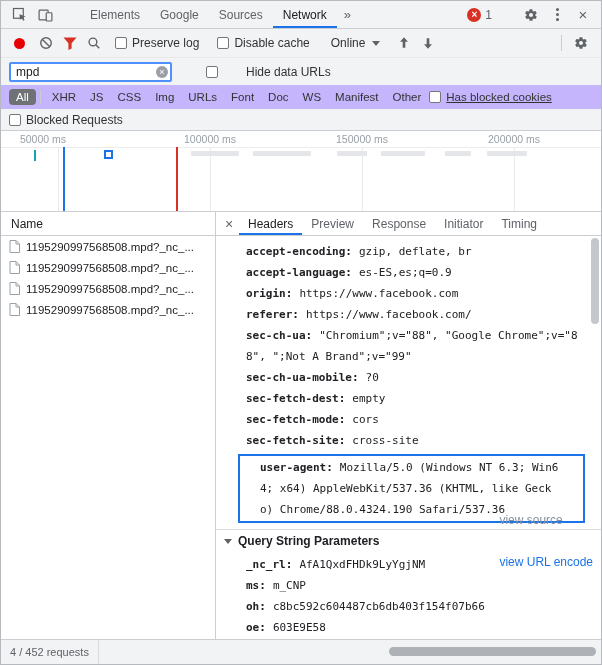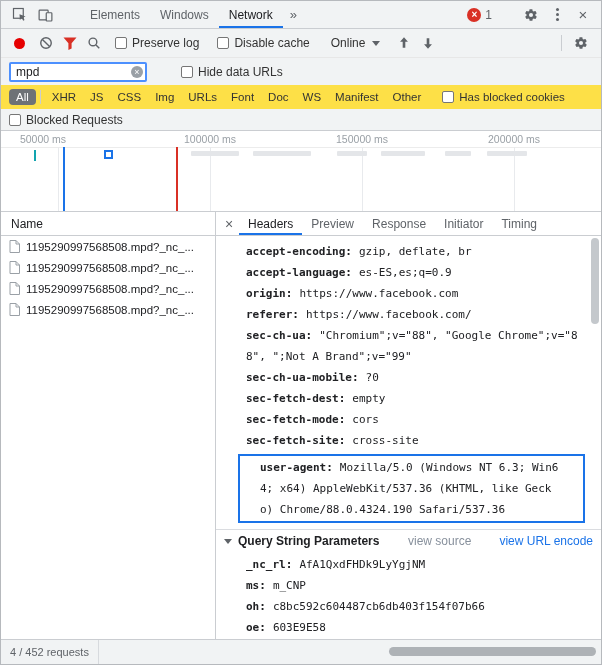--- a/index.html
+++ b/index.html
@@ -26,26 +26,26 @@
   .recdot { width:11px; height:11px; border-radius:50%; background:#e60000; margin:0 9px 0 5px; flex:0 0 auto; }
   .tbtn { width:24px; height:22px; display:flex; align-items:center; justify-content:center; cursor:pointer; flex:0 0 auto; }
   .vsep { width:1px; height:16px; background:#cacdd1; margin:0 7px; flex:0 0 auto; }
   .cb { display:flex; align-items:center; margin:0 9px; color:#333; cursor:pointer; white-space:nowrap; }
   .cbbox { width:12px; height:12px; border:1px solid #767676; border-radius:2px; background:#fff; margin-right:5px; flex:0 0 auto; }
   .select { display:flex; align-items:center; gap:7px; margin:0 12px; cursor:pointer; color:#333; }
   .caret { width:0; height:0; border-left:4px solid transparent; border-right:4px solid transparent; border-top:5px solid #5f6368; }
 
   
   .filterrow { flex:0 0 27px; background:#f1f3f4; display:flex; align-items:center; padding:0 8px; }
-  .finput { position:relative; width:138px; height:20px; margin-right:34px; }
+  .finput { position:relative; width:163px; height:20px; margin-right:34px; }
   .finput input { width:100%; height:100%; border:2px solid #4d90fe; border-radius:2px; padding:0 18px 0 5px; font:12px "Liberation Sans",sans-serif; color:#202124; outline:none; background:#fff; }
   .fclear { position:absolute; right:4px; top:4px; width:12px; height:12px; border-radius:50%; background:#9aa0a6; color:#fff; font-size:9px; line-height:12px; text-align:center; cursor:pointer; }
 
   
-  .pillsrow { flex:0 0 24px; background:#fde047; display:flex; align-items:center; padding:0 8px; font-size:11.5px; }
+  .pillsrow { flex:0 0 24px; background:#c4b5fd; display:flex; align-items:center; padding:0 8px; font-size:11.5px; }
   .pill { padding:2px 7px; border-radius:4px; color:#333; cursor:pointer; white-space:nowrap; }
   .pill.sel { background:#6e7276; color:#fff; }
   .pillsep { width:1px; height:14px; background:#cacdd1; margin:0 4px; }
   .blockedrow { flex:0 0 21px; background:#f1f3f4; display:flex; align-items:center; padding:0 8px; }
 
   
   .overview { flex:0 0 82px; position:relative; background:#fff; border-top:1px solid #cacdd1; border-bottom:1px solid #cacdd1; overflow:hidden; cursor:crosshair; }
   .ovlabel { position:absolute; top:2px; font-size:10.5px; color:#9aa0a6; transform:translateX(-50%); white-space:nowrap; }
   .ovhr { position:absolute; left:0; right:0; top:16px; height:1px; background:#ececec; }
   .ovgrid { position:absolute; top:16px; bottom:0; width:1px; background:#e8eaed; }
@@ -73,21 +73,21 @@
   .hsec.params { padding-top:2px; }
   .hline { font-family:"DejaVu Sans Mono", monospace; font-size:11px; line-height:21px; word-break:break-all; color:#202124; }
   .hname { font-weight:bold; }
   .hname::after { content:":"; }
   .hval { margin-left:7px; }
   .uabox { border:2px solid #1a73e8; margin:3px 0 0 -8px; padding:1px 20px; }
   .qspdiv { height:1px; background:#dadce0; }
   .qsphdr { height:22px; display:flex; align-items:center; padding:0 8px; }
   .tri { width:0; height:0; border-left:4px solid transparent; border-right:4px solid transparent; border-top:5px solid #5f6368; margin-right:6px; flex:0 0 auto; }
   .qsptitle { font-weight:bold; color:#202124; white-space:nowrap; }
-  .qsplinks { margin-left:auto; display:flex; gap:28px; overflow:hidden; }
+  .qsplinks { margin-left:auto; display:flex; gap:28px; overflow:hidden;flex-direction:column; }
   .lnk-src { color:#87909c; cursor:pointer; white-space:nowrap; }
   .lnk-enc { color:#1a73e8; cursor:pointer; white-space:nowrap; }
   .vscroll { position:absolute; top:2px; right:2px; width:8px; height:86px; border-radius:4px; background:#c4c8cc; cursor:pointer; }
 
   
   .status { flex:0 0 25px; background:#f1f3f4; border-top:1px solid #cacdd1; display:flex; align-items:center; position:relative; font-size:11px; color:#5f6368; }
   .stitem { padding:0 9px; height:100%; display:flex; align-items:center; border-right:1px solid #d7dade; white-space:nowrap;text-align:center; }
   .hthumb { position:absolute; right:5px; top:7px; width:207px; height:9px; border-radius:4.5px; background:#aeb2b6; cursor:pointer; }
 
   svg { display:block; }
@@ -105,21 +105,22 @@
       </svg>
     </div>
     <div class="ibtn">
       <svg width="15" height="14" viewBox="0 0 20 18">
         <rect x="1.5" y="2.5" width="12" height="13" rx="1" fill="none" stroke="#5f6368" stroke-width="1.6"></rect>
         <rect x="11" y="6" width="7.5" height="11" rx="1" fill="#f1f3f4" stroke="#5f6368" stroke-width="1.6"></rect>
       </svg>
     </div>
     <div class="tabs">
       <div class="tab">Elements</div>
-      <div class="tab">Windows</div>
+      <div class="tab">Google</div>
+      <div class="tab">Sources</div>
       <div class="tab active">Network</div>
       <div class="tab chev">»</div>
     </div>
     <div class="spacer"></div>
     <div class="errbadge">
       <span class="errcircle">×</span>
       <span class="errcount">1</span>
     </div>
     <div class="ibtn">
       <svg width="14" height="14" viewBox="0 0 24 24" fill="#5f6368">
@@ -182,40 +183,40 @@
         <path d="M19.4 13c0-.3.1-.6.1-1s0-.7-.1-1l2.1-1.7c.2-.2.2-.4.1-.6l-2-3.5c-.1-.2-.4-.3-.6-.2l-2.5 1c-.5-.4-1.1-.7-1.7-1l-.4-2.6c0-.2-.2-.4-.5-.4h-4c-.2 0-.4.2-.5.4l-.4 2.6c-.6.2-1.2.6-1.7 1l-2.5-1c-.2-.1-.5 0-.6.2l-2 3.5c-.1.2-.1.5.1.6L4.5 11c0 .3-.1.6-.1 1s0 .7.1 1l-2.1 1.7c-.2.2-.2.4-.1.6l2 3.5c.1.2.4.3.6.2l2.5-1c.5.4 1.1.7 1.7 1l.4 2.6c0 .2.2.4.5.4h4c.2 0 .4-.2.5-.4l.4-2.6c.6-.2 1.2-.6 1.7-1l2.5 1c.2.1.5 0 .6-.2l2-3.5c.1-.2.1-.5-.1-.6L19.4 13zM12 15.5a3.5 3.5 0 1 1 0-7 3.5 3.5 0 0 1 0 7z"></path>
       </svg>
     </div>
   </div>
 
   <div class="filterrow">
     <div class="finput">
       <input value="mpd" style="">
       <span class="fclear">×</span>
     </div>
-    <label class="cb" style="margin:0;">
+    <label class="cb" style="margin:0;gap:23px;">
       <span class="cbbox"></span>
       <span>Hide data URLs</span>
     </label>
   </div>
 
   <div class="pillsrow">
     <span class="pill sel">All</span>
     <span class="pillsep"></span>
     <span class="pill">XHR</span>
     <span class="pill">JS</span>
     <span class="pill">CSS</span>
     <span class="pill">Img</span>
     <span class="pill">URLs</span>
     <span class="pill">Font</span>
     <span class="pill">Doc</span>
     <span class="pill">WS</span>
     <span class="pill">Manifest</span>
     <span class="pill">Other</span>
-    <label class="cb" style="margin-left:14px;">
+    <label class="cb" style="margin-left:1px;text-decoration:underline;">
       <span class="cbbox"></span>
       <span>Has blocked cookies</span>
     </label>
   </div>
 
   <div class="blockedrow">
     <label class="cb" style="margin:0;">
       <span class="cbbox"></span>
       <span>Blocked Requests</span>
     </label>

